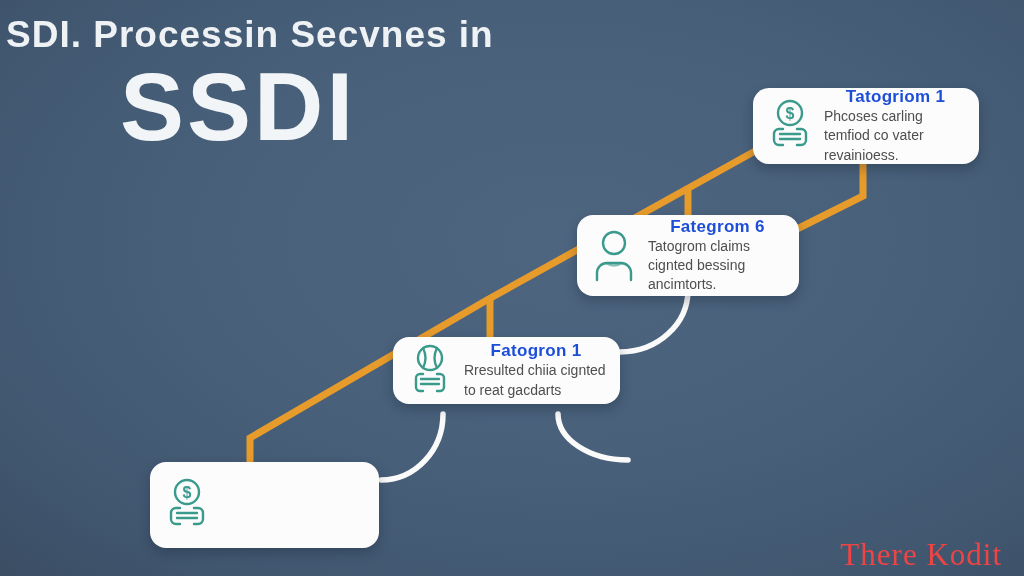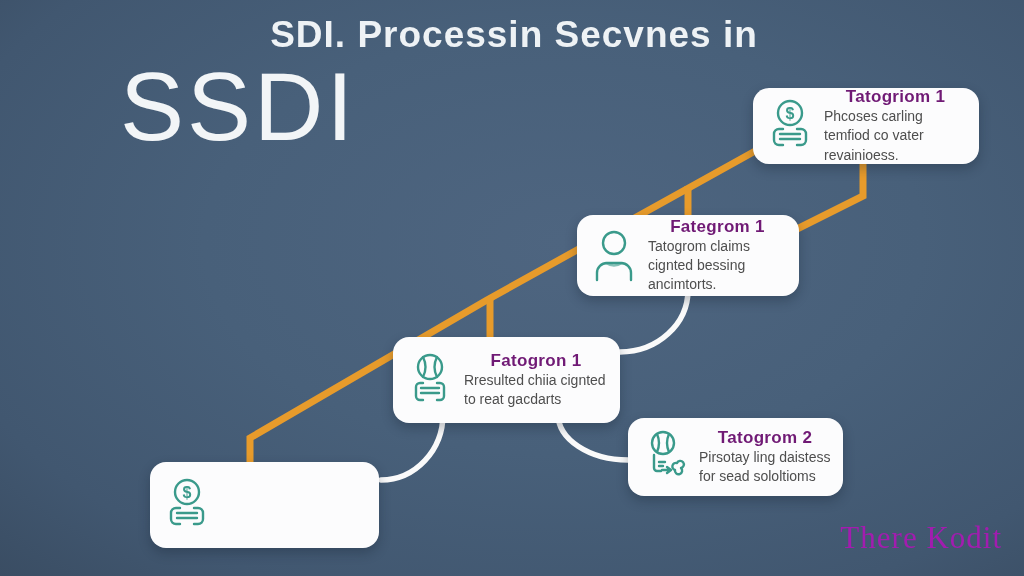--- a/index.html
+++ b/index.html
@@ -4,45 +4,45 @@
 <style>
   html,body{margin:0;padding:0;}
   body{
     width:1024px;height:576px;overflow:hidden;position:relative;
     font-family:"Liberation Sans",sans-serif;
     background:radial-gradient(ellipse at 55% 42%, #4e6580 0%, #48607a 45%, #415770 80%, #3a4d63 100%);
   }
   .stage{position:absolute;inset:0;}
   svg.connectors{position:absolute;left:0;top:0;}
   .title-line{
-    position:absolute;left:12px;top:14px;width:1004px;text-align:center;
+    position:absolute;left:6px;top:14px;width:1004px;
     font-size:37px;font-weight:bold;color:#eef2f5;letter-spacing:1px;
   }
   .big-title{
     position:absolute;left:120px;top:52px;
-    font-size:96px;font-weight:normal;color:#f2f5f7;letter-spacing:3px;
+    font-size:96px;font-weight:bold;color:#f2f5f7;letter-spacing:3px;
   }
   .watermark{
-    position:absolute;right:22px;bottom:20px;
-    font-family:"Liberation Serif",serif;font-size:31px;color:#a21caf;letter-spacing:1px;
+    position:absolute;right:22px;bottom:3px;
+    font-family:"Liberation Serif",serif;font-size:31px;color:#ef4444;letter-spacing:1px;
   }
   .card{
     position:absolute;background:#fcfcfd;border-radius:16px;
     box-shadow:0 5px 12px rgba(15,25,40,.28);
     display:flex;align-items:center;gap:9px;padding:8px 12px;box-sizing:border-box;
   }
   .icon-wrap{flex:0 0 auto;display:flex;align-items:center;justify-content:center;}
   .icon-wrap svg{display:block;}
   .card-text{flex:1 1 auto;min-width:0;}
-  .card-title{font-weight:bold;font-size:17px;color:#701a75;text-align:center;letter-spacing:.3px;}
+  .card-title{font-weight:bold;font-size:17px;color:#1d4ed8;text-align:center;letter-spacing:.3px;}
   .card-body{font-size:14px;color:#4e4e4e;line-height:1.38;margin-top:0;}
   
   #card-top-right  {left:753px;top:88px;  width:226px;height:76px;}
   #card-middle     {left:577px;top:215px; width:222px;height:81px;}
-  #card-center     {left:393px;top:337px; width:227px;height:86px;}
+  #card-center     {left:393px;top:337px; width:227px;height:67px;}
   #card-lower-right{left:628px;top:418px; width:215px;height:78px;}
   #card-bottom-left{left:150px;top:462px; width:229px;height:86px;}
   .ic{stroke:#3a9a8b;fill:none;stroke-width:2.4;stroke-linecap:round;stroke-linejoin:round;}
   .ic-dollar{font-size:16px;font-weight:bold;fill:#3a9a8b;font-family:"Liberation Sans",sans-serif;}
 </style>
 </head>
 <body>
 
 <div class="stage">
 
@@ -78,56 +78,40 @@
 
   <div class="card" id="card-middle">
     <span class="icon-wrap">
       <svg width="50" height="56" viewBox="0 0 50 56">
         <circle class="ic" cx="25" cy="15" r="11"></circle>
         <path class="ic" d="M8 52 v-7 a10 10 0 0 1 10 -10 h14 a10 10 0 0 1 10 10 v7"></path>
         <path class="ic" d="M17 35 q8 5 16 0" opacity="0.6"></path>
       </svg>
     </span>
     <span class="card-text">
-      <div class="card-title">Fategrom 1</div>
+      <div class="card-title">Fategrom 6</div>
       <div class="card-body">Tatogrom claims cignted bessing ancimtorts.</div>
     </span>
   </div>
 
   <div class="card" id="card-center">
     <span class="icon-wrap">
       <svg width="50" height="56" viewBox="0 0 50 56">
         <circle class="ic" cx="25" cy="15" r="12"></circle>
         <path class="ic" d="M18 5 q5 10 0 20 M32 5 q-5 10 0 20"></path>
         <path class="ic" d="M18 48 h-3 a4 4 0 0 1 -4 -4 v-9 a4 4 0 0 1 4 -4 h3 M32 31 h3 a4 4 0 0 1 4 4 v9 a4 4 0 0 1 -4 4 h-3"></path>
         <path class="ic" d="M16 36 h18 M16 41 h18"></path>
       </svg>
     </span>
     <span class="card-text">
       <div class="card-title">Fatogron 1</div>
       <div class="card-body">Rresulted chiia cignted to reat gacdarts</div>
     </span>
   </div>
 
-  <div class="card" id="card-lower-right">
-    <span class="icon-wrap">
-      <svg width="50" height="56" viewBox="0 0 50 56">
-        <circle class="ic" cx="23" cy="14" r="11"></circle>
-        <path class="ic" d="M17 5 q4 9 0 18 M29 5 q-4 9 0 18"></path>
-        <path class="ic" d="M14 26 v13 a3 3 0 0 0 3 3 h4"></path>
-        <path class="ic" d="M19 33 h6 M19 37 h4"></path>
-        <path class="ic" d="M22 41 h8 M27 38 l4 3 -4 3"></path>
-        <path class="ic" d="M37 34 a3.6 3.6 0 1 1 4 5 a3.6 3.6 0 1 1 -6 2 a3.6 3.6 0 1 1 2 -7 z"></path>
-      </svg>
-    </span>
-    <span class="card-text">
-      <div class="card-title">Tatogrom 2</div>
-      <div class="card-body">Pirsotay ling daistess for sead sololtioms</div>
-    </span>
-  </div>
 
   <div class="card" id="card-bottom-left">
     <span class="icon-wrap">
       <svg width="50" height="56" viewBox="0 0 50 56">
         <circle class="ic" cx="25" cy="15" r="12"></circle>
         <text class="ic-dollar" x="25" y="21" text-anchor="middle">$</text>
         <path class="ic" d="M18 47 h-4 a5 5 0 0 1 -5 -5 v-6 a5 5 0 0 1 5 -5 h4 M32 31 h4 a5 5 0 0 1 5 5 v6 a5 5 0 0 1 -5 5 h-4"></path>
         <path class="ic" d="M15 36 h20 M15 41 h20"></path>
       </svg>
     </span>

